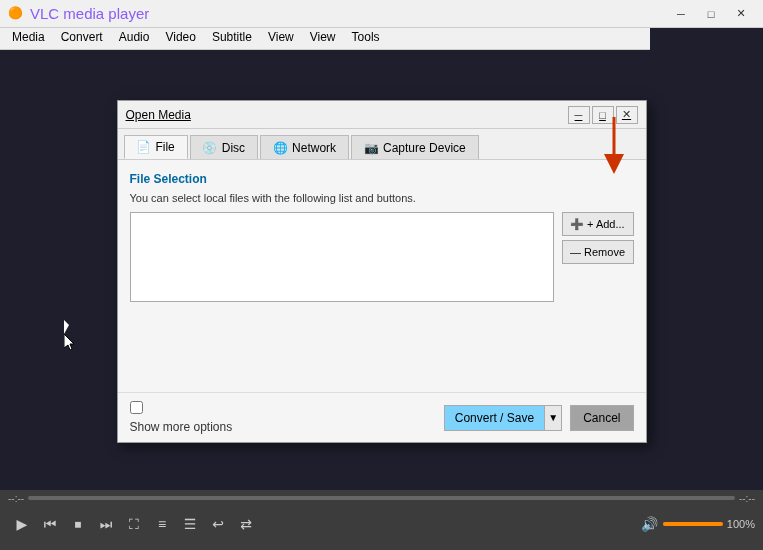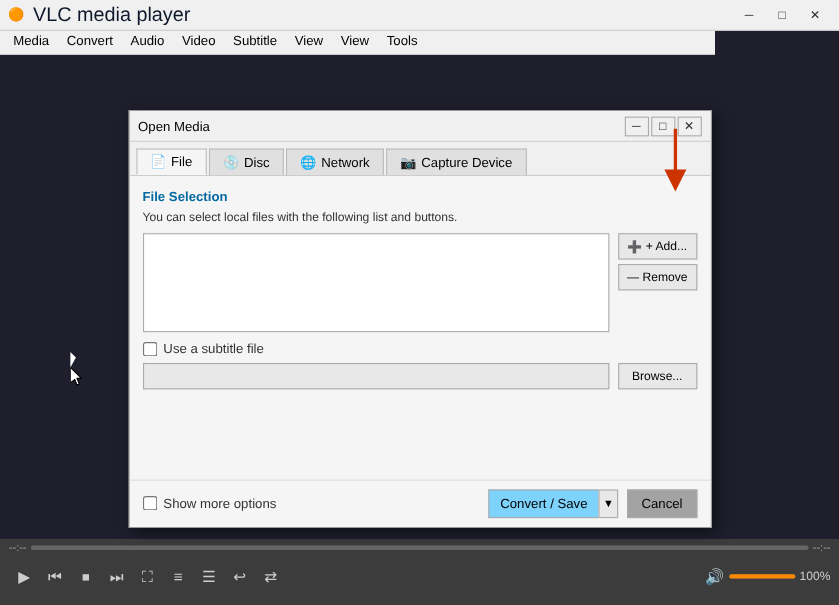--- a/index.html
+++ b/index.html
@@ -30,22 +30,22 @@
       align-items: center;
       padding: 0 8px;
       border-bottom: 1px solid #ccc;
     }
     .title-bar-icon {
       width: 16px;
       height: 16px;
       margin-right: 6px;
     }
     .title-bar-text {
-      font-size: 18px;
-      color: #0f172a;
+      font-size: 15px;
+      color: #8b5cf6;
       flex: 1;
     }
     .title-bar-controls {
       display: flex;
       gap: 2px;
     }
     .title-btn {
       width: 28px;
       height: 22px;
       background: #f0f0f0;
@@ -195,20 +195,21 @@
       border: 1px solid #999;
       box-shadow: 4px 4px 12px rgba(0,0,0,0.5);
     }
     .dialog-title-bar {
       background: #f0f0f0;
       height: 28px;
       display: flex;
       align-items: center;
       padding: 0 8px;
       border-bottom: 1px solid #ccc;
+      text-decoration: underline;
     }
     .dialog-title-text {
       font-size: 12px;
       color: #000;
       flex: 1;
     }
     .dialog-title-btn {
       width: 22px;
       height: 18px;
       background: #f0f0f0;
@@ -343,20 +344,21 @@
       background: #f5f5f5;
       padding: 8px 12px;
       display: flex;
       align-items: center;
       border-top: 1px solid #ddd;
     }
     .show-more-checkbox {
       display: flex;
       align-items: flex-start;
       gap: 6px;
+      flex-direction: column;
     }
     .dialog-actions {
       margin-left: auto;
       display: flex;
       gap: 8px;
     }
     .action-btn {
       height: 26px;
       padding: 0 12px;
       background: #a3a3a3;
@@ -474,30 +476,20 @@
               <button class="file-btn">
                 <span>➕</span>
                 <span>+ Add...</span>
               </button>
               <button class="file-btn">
                 <span>— Remove</span>
               </button>
             </div>
           </div>
 
-          <div class="subtitle-section">
-            <div class="checkbox-row">
-              <input type="checkbox" class="checkbox-input" style="">
-              <label class="checkbox-label">Use a subtitle file</label>
-            </div>
-            <div class="subtitle-input-row">
-              <input type="text" class="subtitle-input" disabled="" style="">
-              <button class="browse-btn">Browse...</button>
-            </div>
-          </div>
 
           <div style="height: 70px;"></div>
         </div>
 
         <div class="dialog-bottom-area">
           <div class="show-more-checkbox">
             <input type="checkbox" class="checkbox-input" style="">
             <label class="checkbox-label">Show more options</label>
           </div>
           <div class="dialog-actions">

